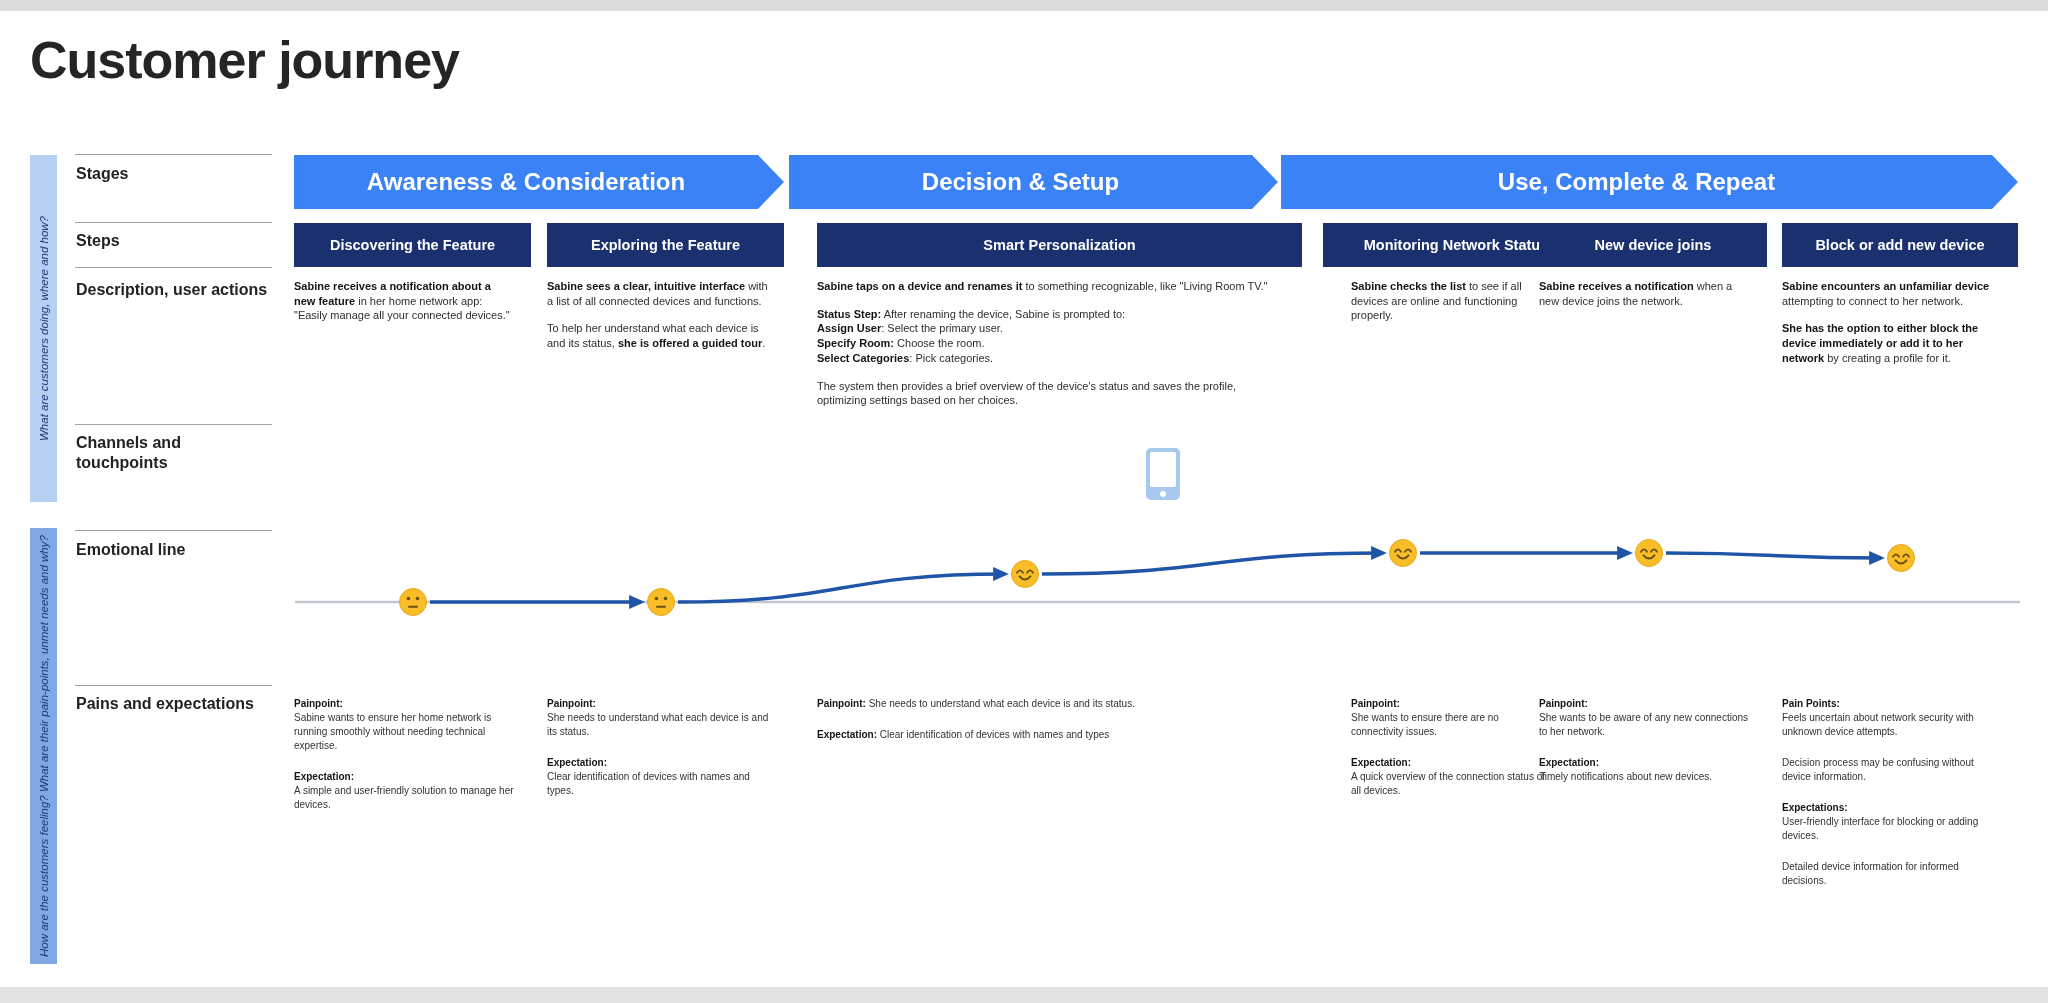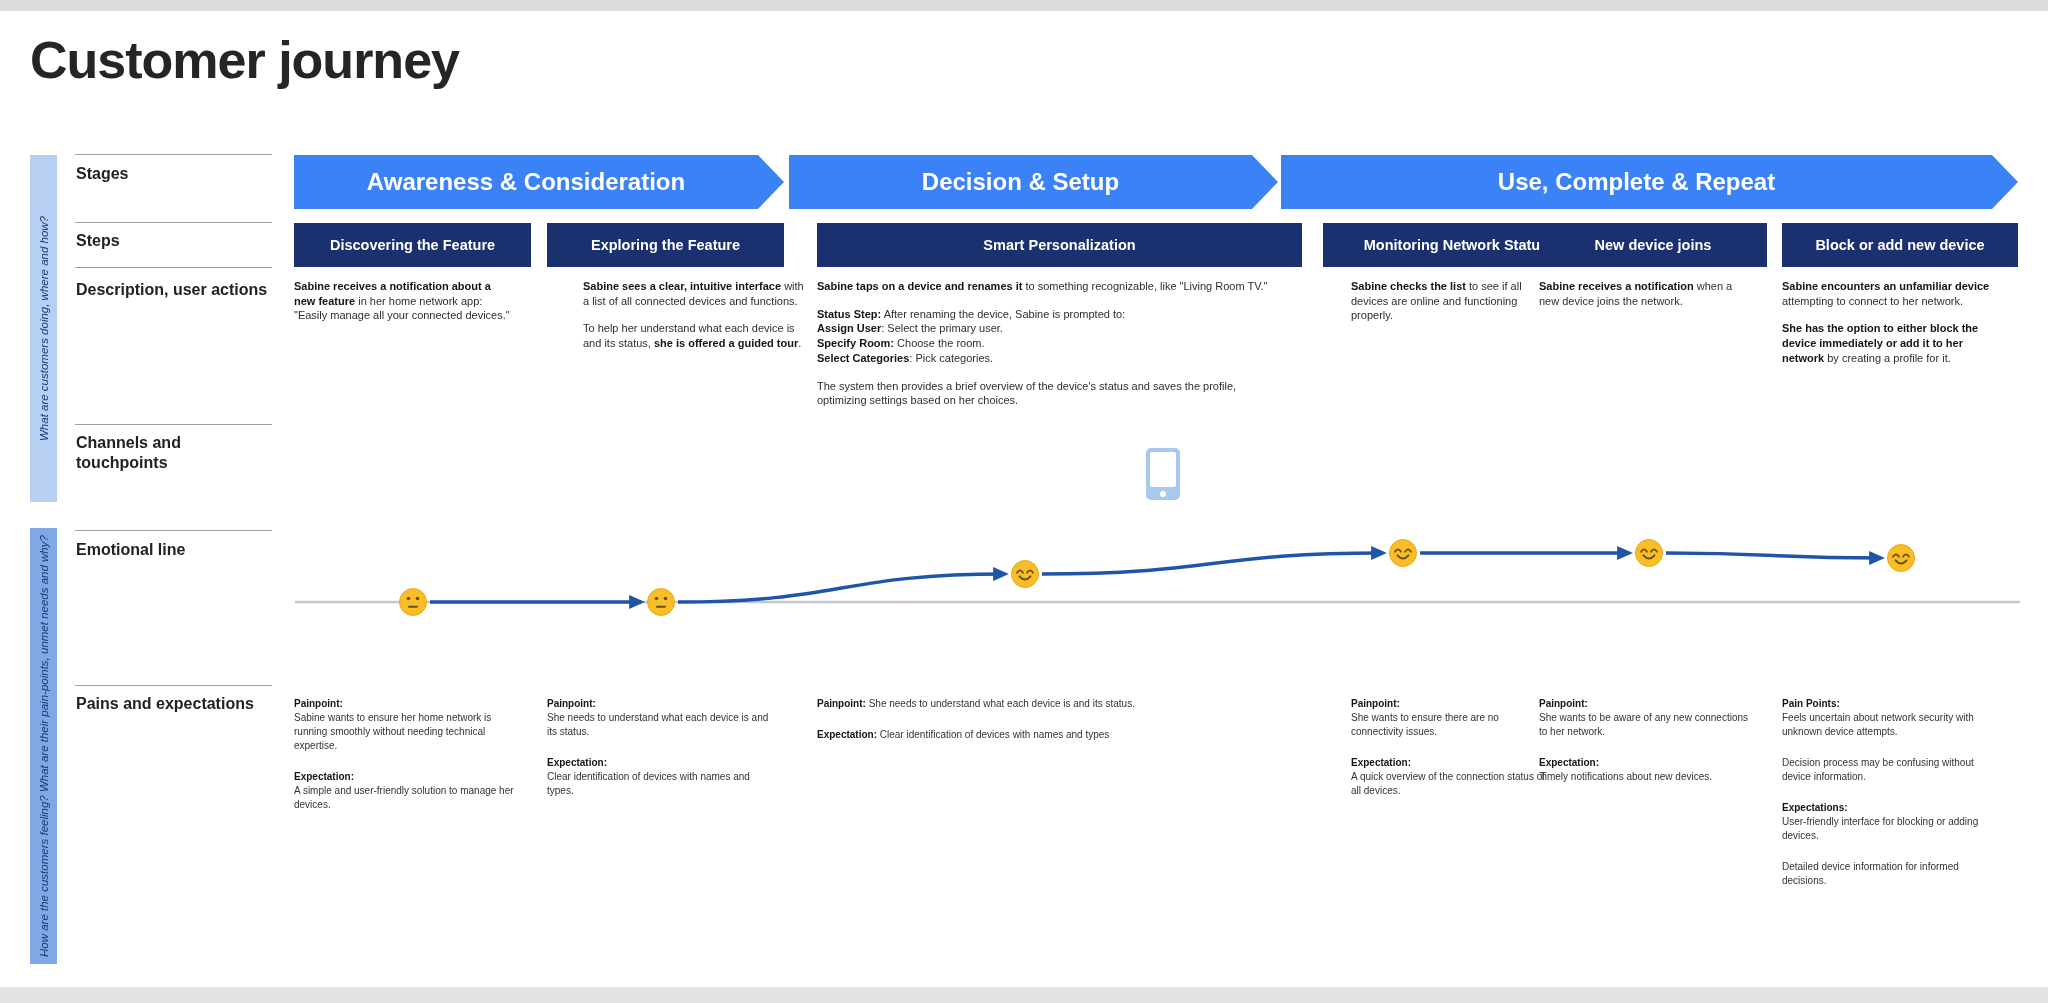--- a/index.html
+++ b/index.html
@@ -35,21 +35,21 @@
            display:flex; align-items:center; justify-content:center;
            clip-path:polygon(0 0, calc(100% - 26px) 0, 100% 50%, calc(100% - 26px) 100%, 0 100%); padding-right:26px; }
   .stage-1 { left:294px;  width:490px; }
   .stage-2 { left:789px;  width:489px; }
   .stage-3 { left:1281px; width:737px; }
 
   .step { position:absolute; top:223px; height:44px; background:#1b306e; color:#fff; font-weight:bold; font-size:14.5px;
           display:flex; align-items:center; justify-content:center; text-align:center; }
 
   .desc { position:absolute; top:279px; font-size:11px; line-height:1.34; color:#2e2e2e; }
-  .desc.c1 { width:216px; } .desc.c2 { width:222px;margin-left:36px; } .desc.c3 { width:470px; }
+  .desc.c1 { width:216px; } .desc.c2 { width:222px; } .desc.c3 { width:470px; }
   .desc.c4 { width:232px; } .desc.c5 { width:214px; } .desc.c6 { width:226px; }
   .desc .para { margin-bottom:13px; }
   .b { font-weight:bold; color:#151515;text-align:right; }
 
   .pain { position:absolute; top:697px; font-size:10px; line-height:1.4; color:#333; }
   .pain.c1 { width:222px; } .pain.c2 { width:222px; } .pain.c3 { width:470px; }
   .pain.c4 { width:222px; } .pain.c5 { width:212px; } .pain.c6 { width:214px; }
   .pain .para { margin-bottom:17px; }
 
   

